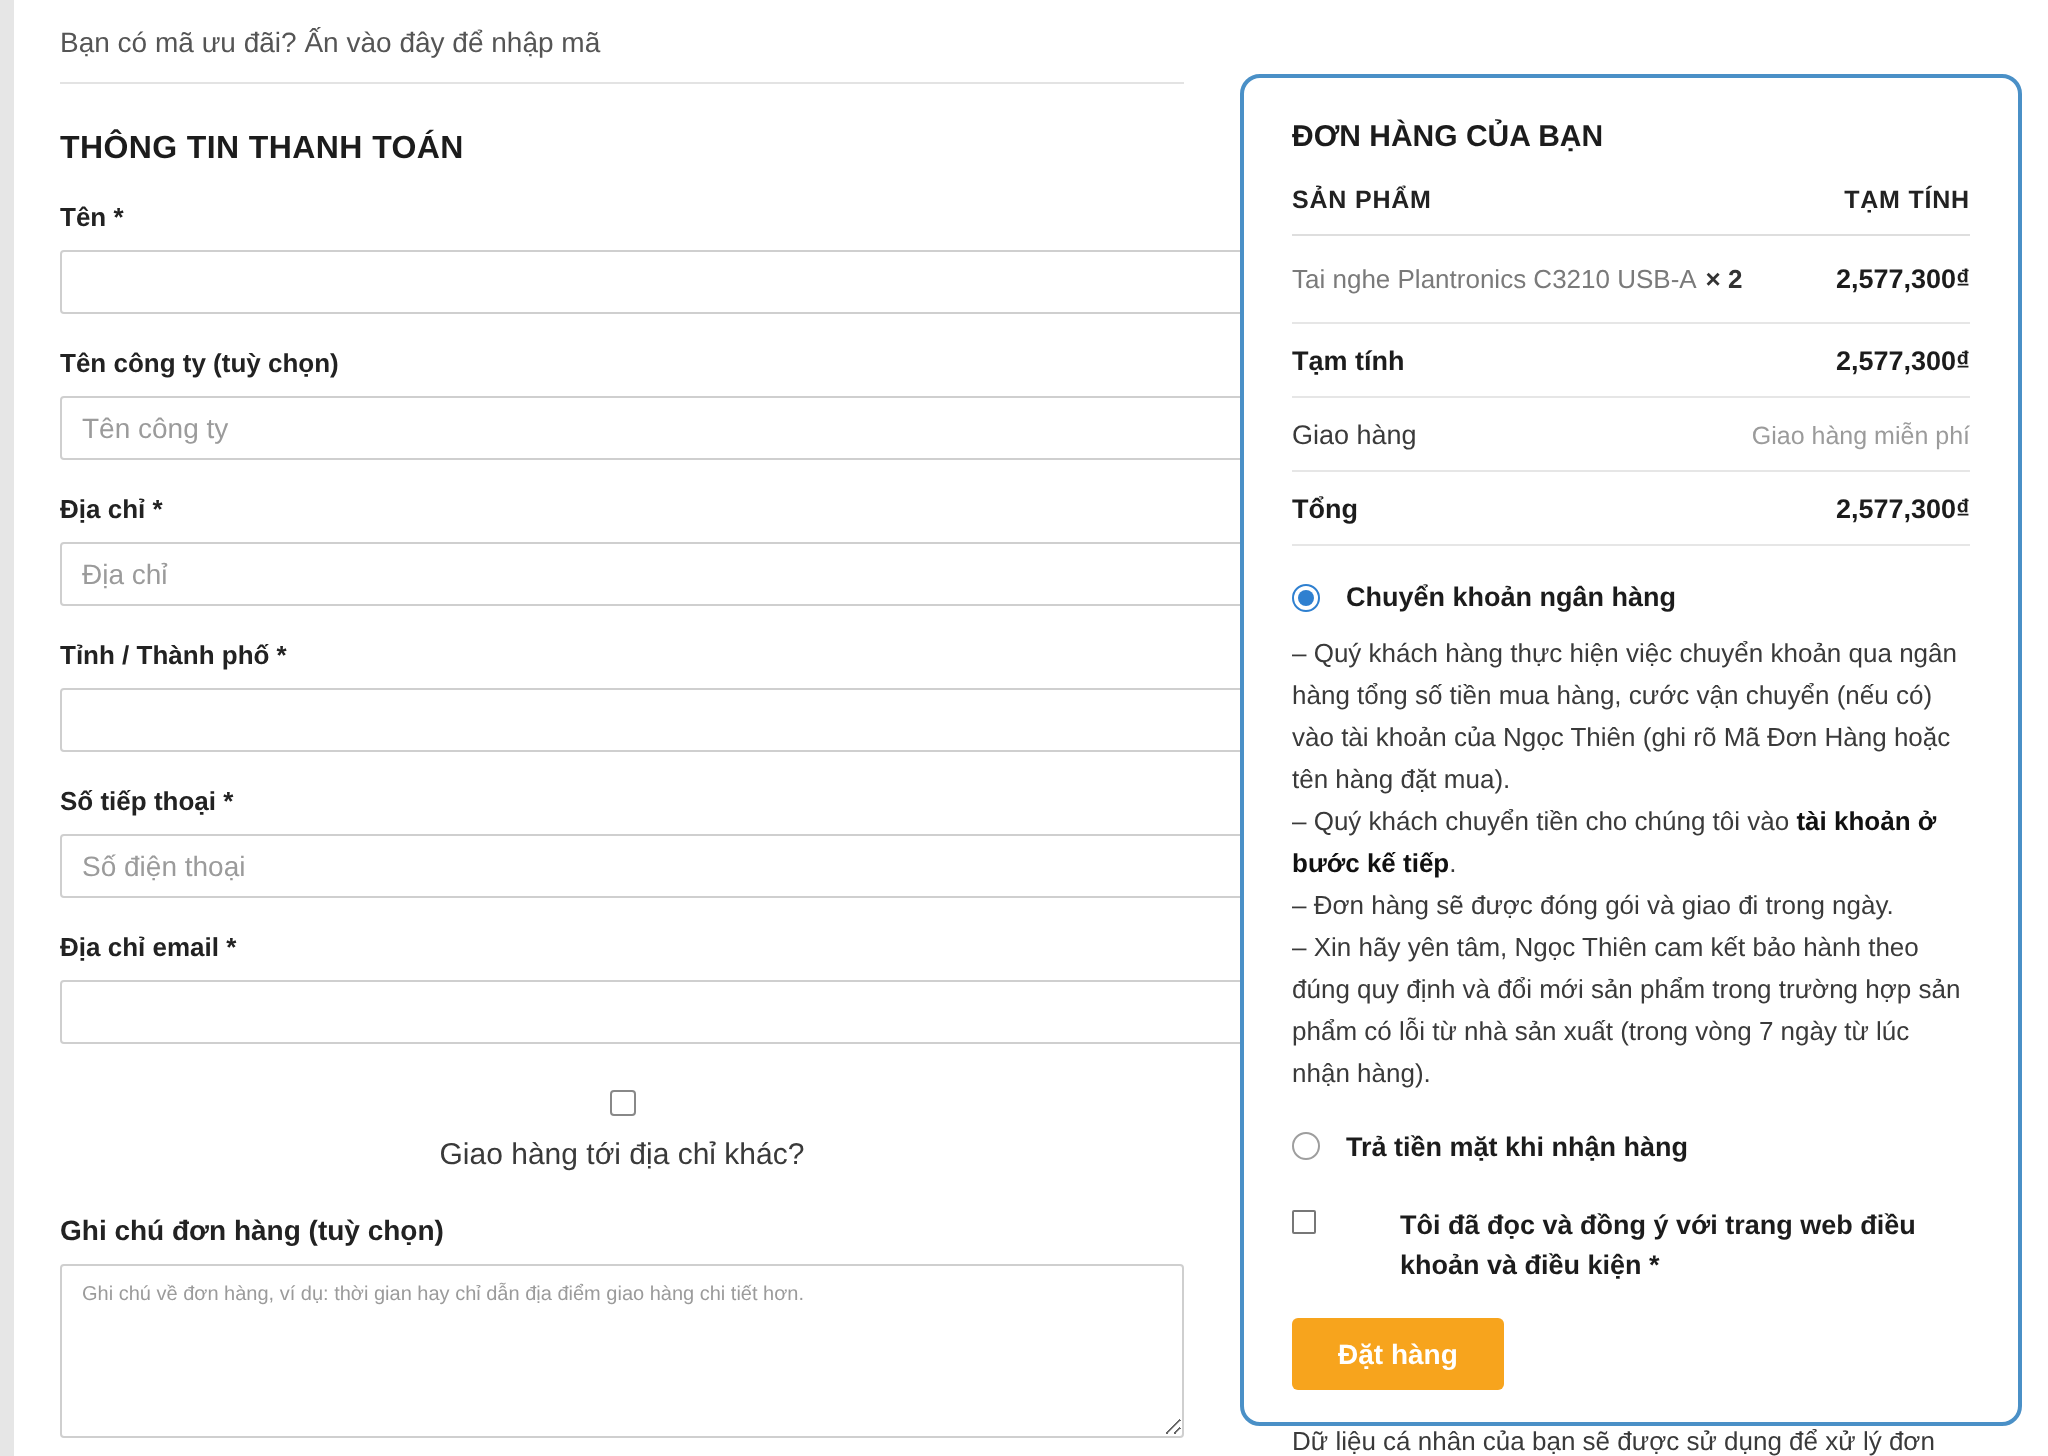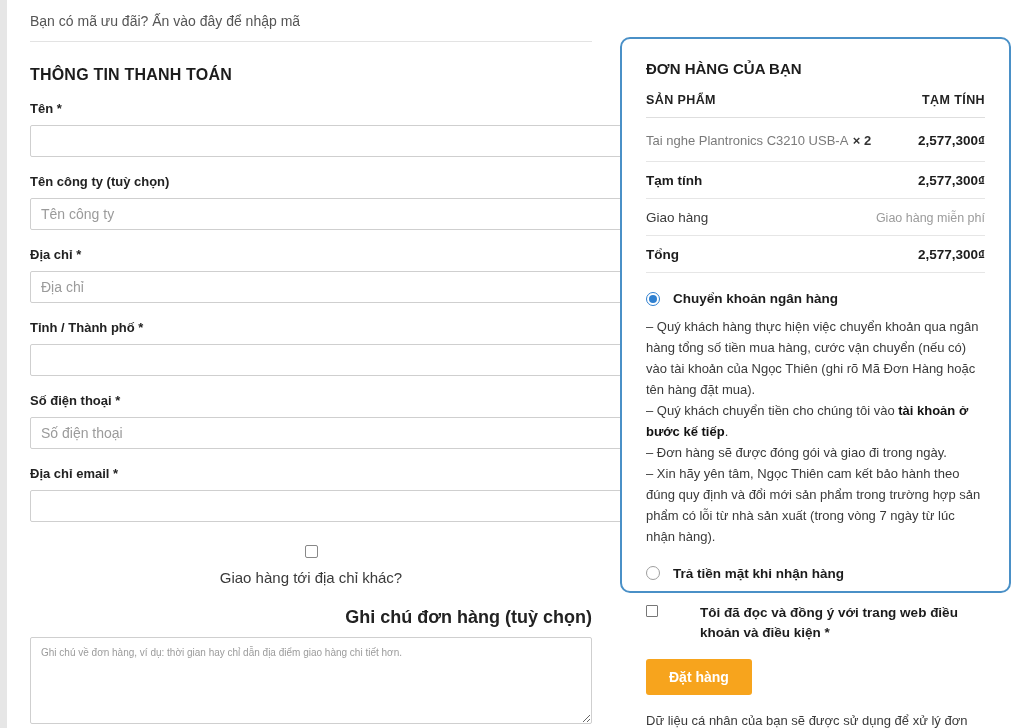--- a/index.html
+++ b/index.html
@@ -13,27 +13,27 @@
   .coupon-row { padding:13px 0 12px 0; border-bottom:1px solid #e3e3e3; font-size:14px; color:#555; }
   .billing-title { margin-top:24px; font-size:16px; font-weight:bold; color:#1c1c1c; letter-spacing:.2px; }
   .field { margin-top:17px; }
   .field label { display:block; font-size:13px; font-weight:bold; color:#222; margin-bottom:9px; }
   .field input[type=text] { width:620px; height:32px; border:1px solid #cfcfcf; border-radius:2px;
     padding:0 10px; font-size:14px; color:#333; background:#fff; outline:none;
     font-family:"Liberation Sans","DejaVu Sans",sans-serif; }
   .field input::placeholder, textarea::placeholder { color:#9b9b9b; opacity:1; }
   .ship-row { margin-top:23px; display:flex; align-items:center; gap:11px; font-size:15px; color:#3a3a3a;flex-direction:column; }
   .ship-row input[type=checkbox] { width:13px; height:13px; accent-color:#fff; border:1px solid #888; appearance:none; background:#fff; border-radius:2px; cursor:pointer; }
-  .notes-label { margin-top:21px; font-size:18px; font-weight:bold; color:#222;text-align:right; }
+  .notes-label { margin-top:21px; font-size:14px; font-weight:bold; color:#222; }
   .notes-area { margin-top:9px; width:562px; height:87px; border:1px solid #cfcfcf; border-radius:2px;
     padding:9px 10px; font-size:10px; color:#333; resize:both; outline:none;
     font-family:"Liberation Sans","DejaVu Sans",sans-serif; }
 
   
-  .order-panel { position:absolute; left:620px; top:37px; width:391px; height:556px;
+  .order-panel { position:absolute; left:620px; top:37px; width:391px; height:676px;
     border:2px solid #4a90c7; border-radius:10px; background:#fff; padding:21px 24px 18px 24px; }
   .order-title { font-size:15px; font-weight:bold; color:#1c1c1c; }
   .tbl-head { display:flex; justify-content:space-between; margin-top:16px; padding-bottom:10px;
     border-bottom:1px solid #dedede; font-size:12.5px; font-weight:bold; color:#222; letter-spacing:.4px; }
   .prod-row { display:flex; justify-content:space-between; align-items:baseline; padding:13px 0 12px 0;
     border-bottom:1px solid #e6e6e6;gap:34px; }
   .prod-name { font-size:13px; color:#7a7a7a; }
   .prod-qty { font-size:13px; color:#333; font-weight:bold; }
   .prod-price { font-size:13.5px; font-weight:bold; color:#1c1c1c; }
   .tot-row { display:flex; justify-content:space-between; align-items:baseline; padding:11px 0 10px 0;
@@ -87,21 +87,21 @@
       <label>Địa chỉ *</label>
       <input type="text" placeholder="Địa chỉ" style="">
     </div>
 
     <div class="field">
       <label>Tỉnh / Thành phố *</label>
       <input type="text" placeholder="" style="">
     </div>
 
     <div class="field">
-      <label>Số điện thoại *</label>
+      <label>Số tiếp thoại *</label>
       <input type="text" placeholder="Số điện thoại" style="">
     </div>
 
     <div class="field">
       <label>Địa chỉ email *</label>
       <input type="text" placeholder="" style="">
     </div>
 
     <div class="ship-row">
       <input type="checkbox" style="">

